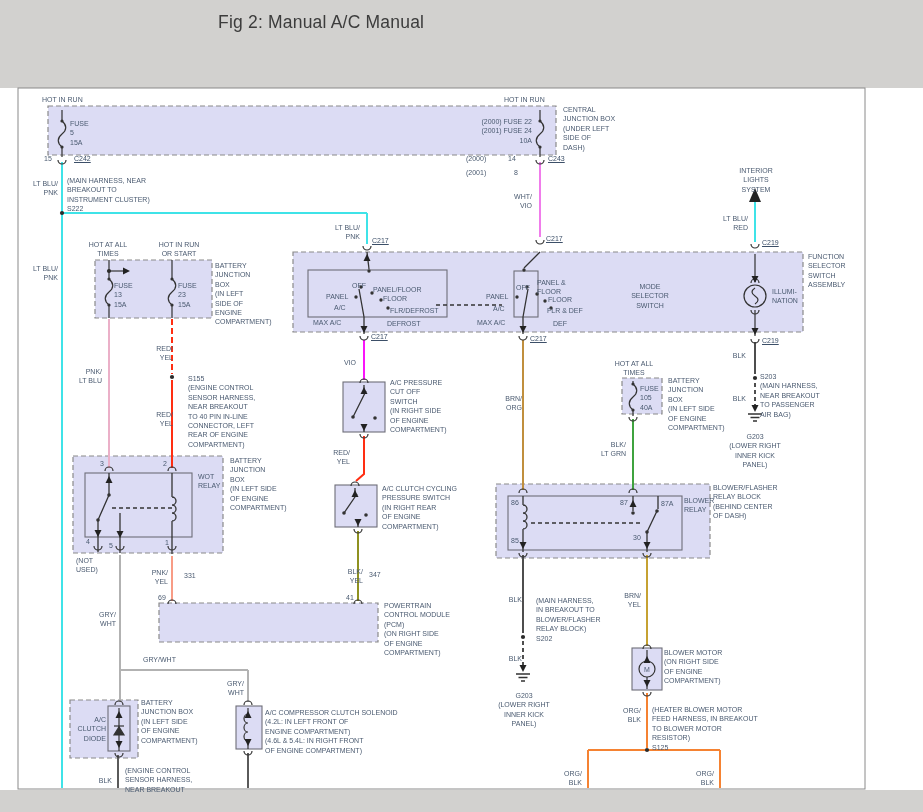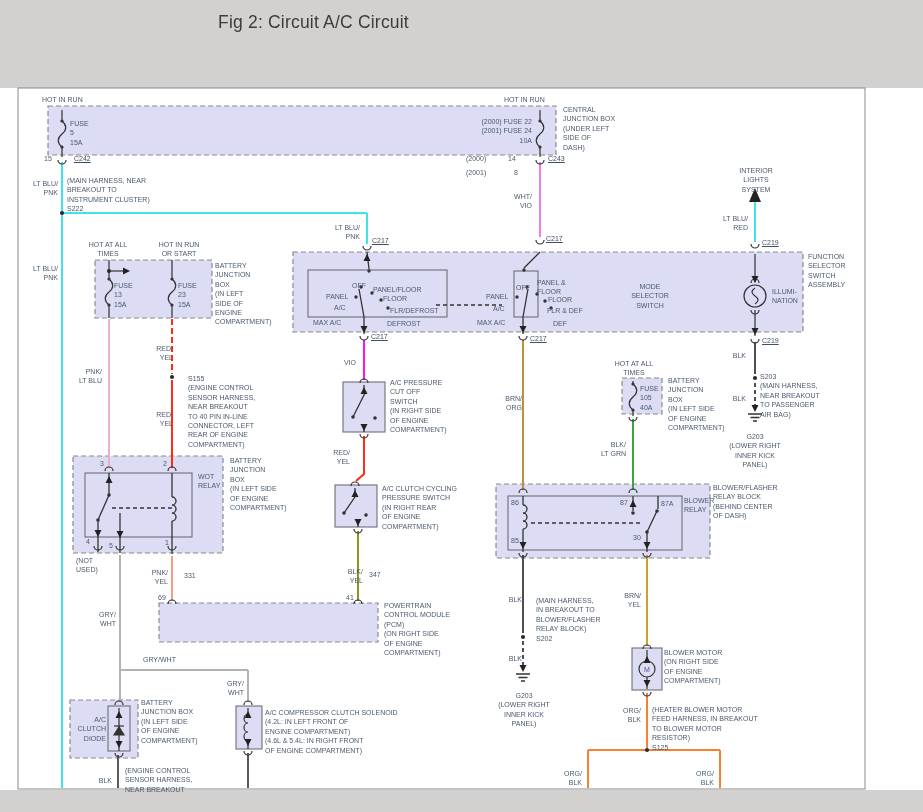--- a/index.html
+++ b/index.html
@@ -11,21 +11,21 @@
   #diagram{position:absolute;left:0;top:0;width:923px;height:812px;}
   #circuit-svg{position:absolute;left:0;top:0;}
   .lbl{position:absolute;font-size:7px;line-height:9.4px;color:#4a5a70;white-space:pre-line;}
   .lbl.link{text-decoration:underline;color:#3c4f68;}
 </style>
 </head>
 <body>
 
 <div class="screen">
   <div class="header"></div>
-  <div class="title">Fig 2: Circuit A/C Circuit</div>
+  <div class="title">Fig 2: Manual A/C Manual</div>
   <div class="footerbar"></div>
 
   <div id="diagram">
     <svg id="circuit-svg" width="923" height="812" viewBox="0 0 923 812">
 
       <rect x="18" y="88" width="847" height="701" fill="#ffffff" stroke="#8a8a8a" stroke-width="1"></rect>
 
       <g fill="#dcdcf4" stroke="#8a8a8a" stroke-width="1.2" stroke-dasharray="5 3">
         <rect x="48" y="106" width="508" height="49"></rect>
         <rect x="95" y="260" width="117" height="58"></rect>

